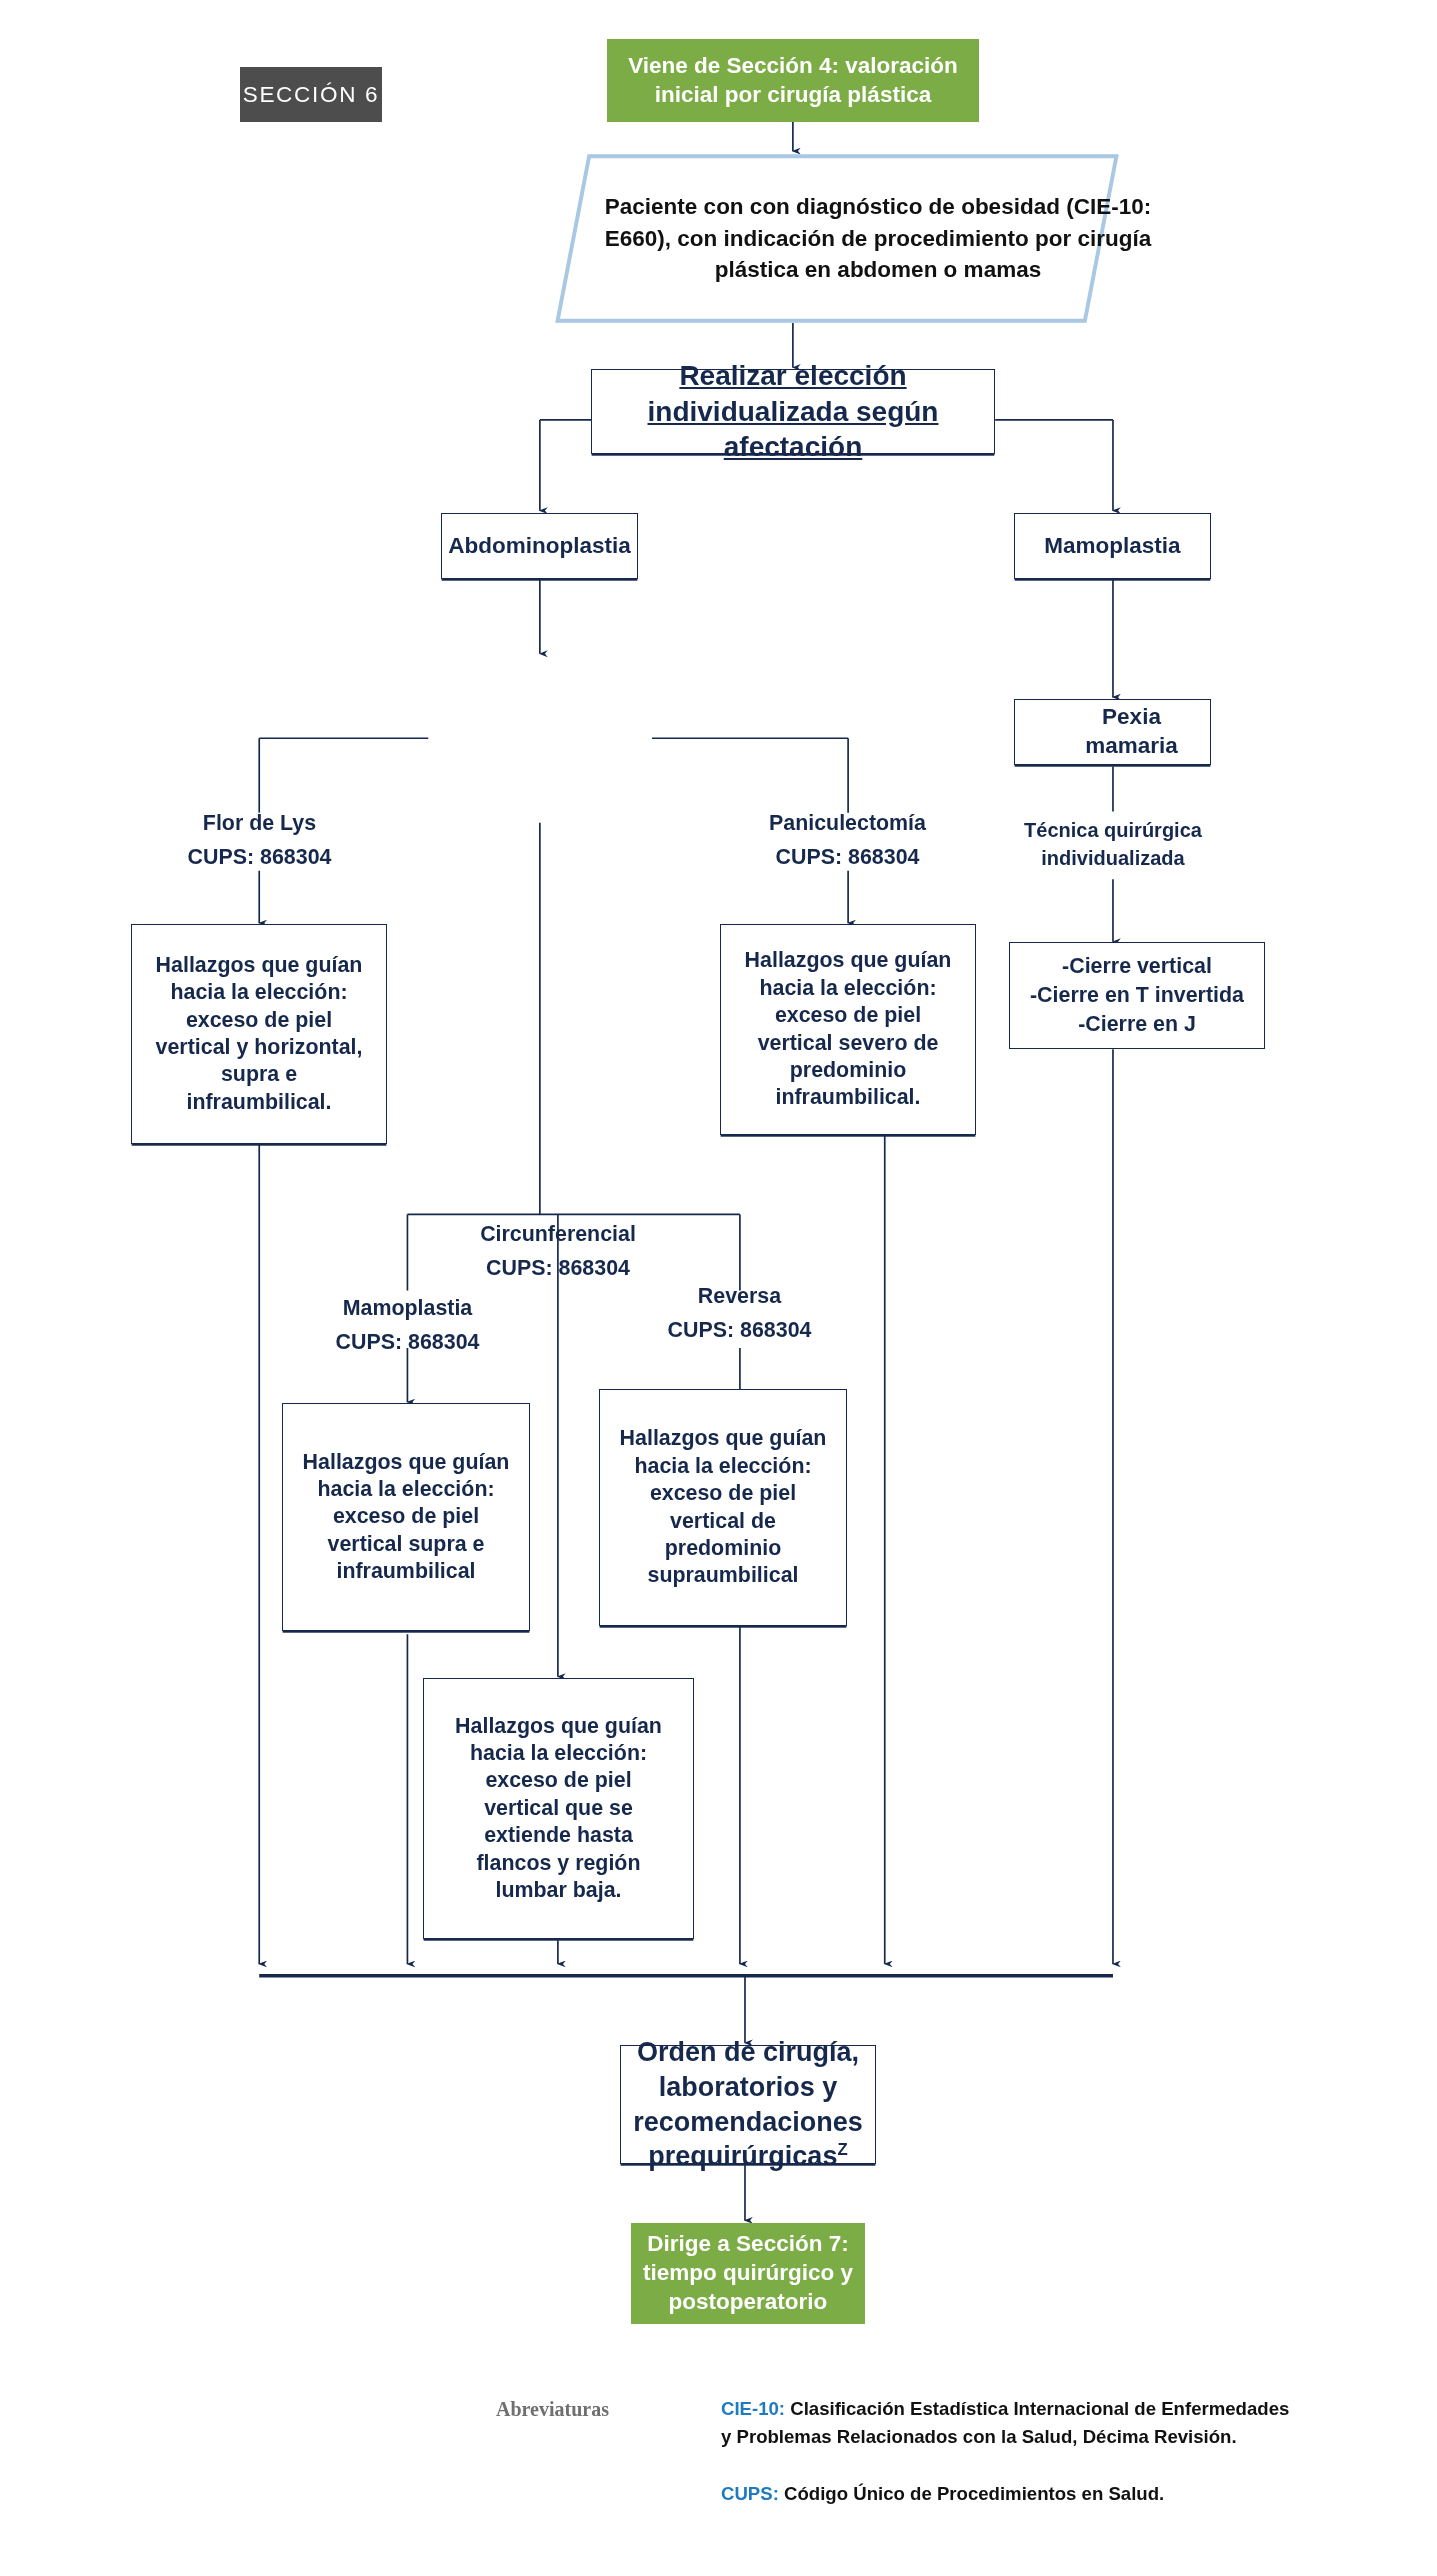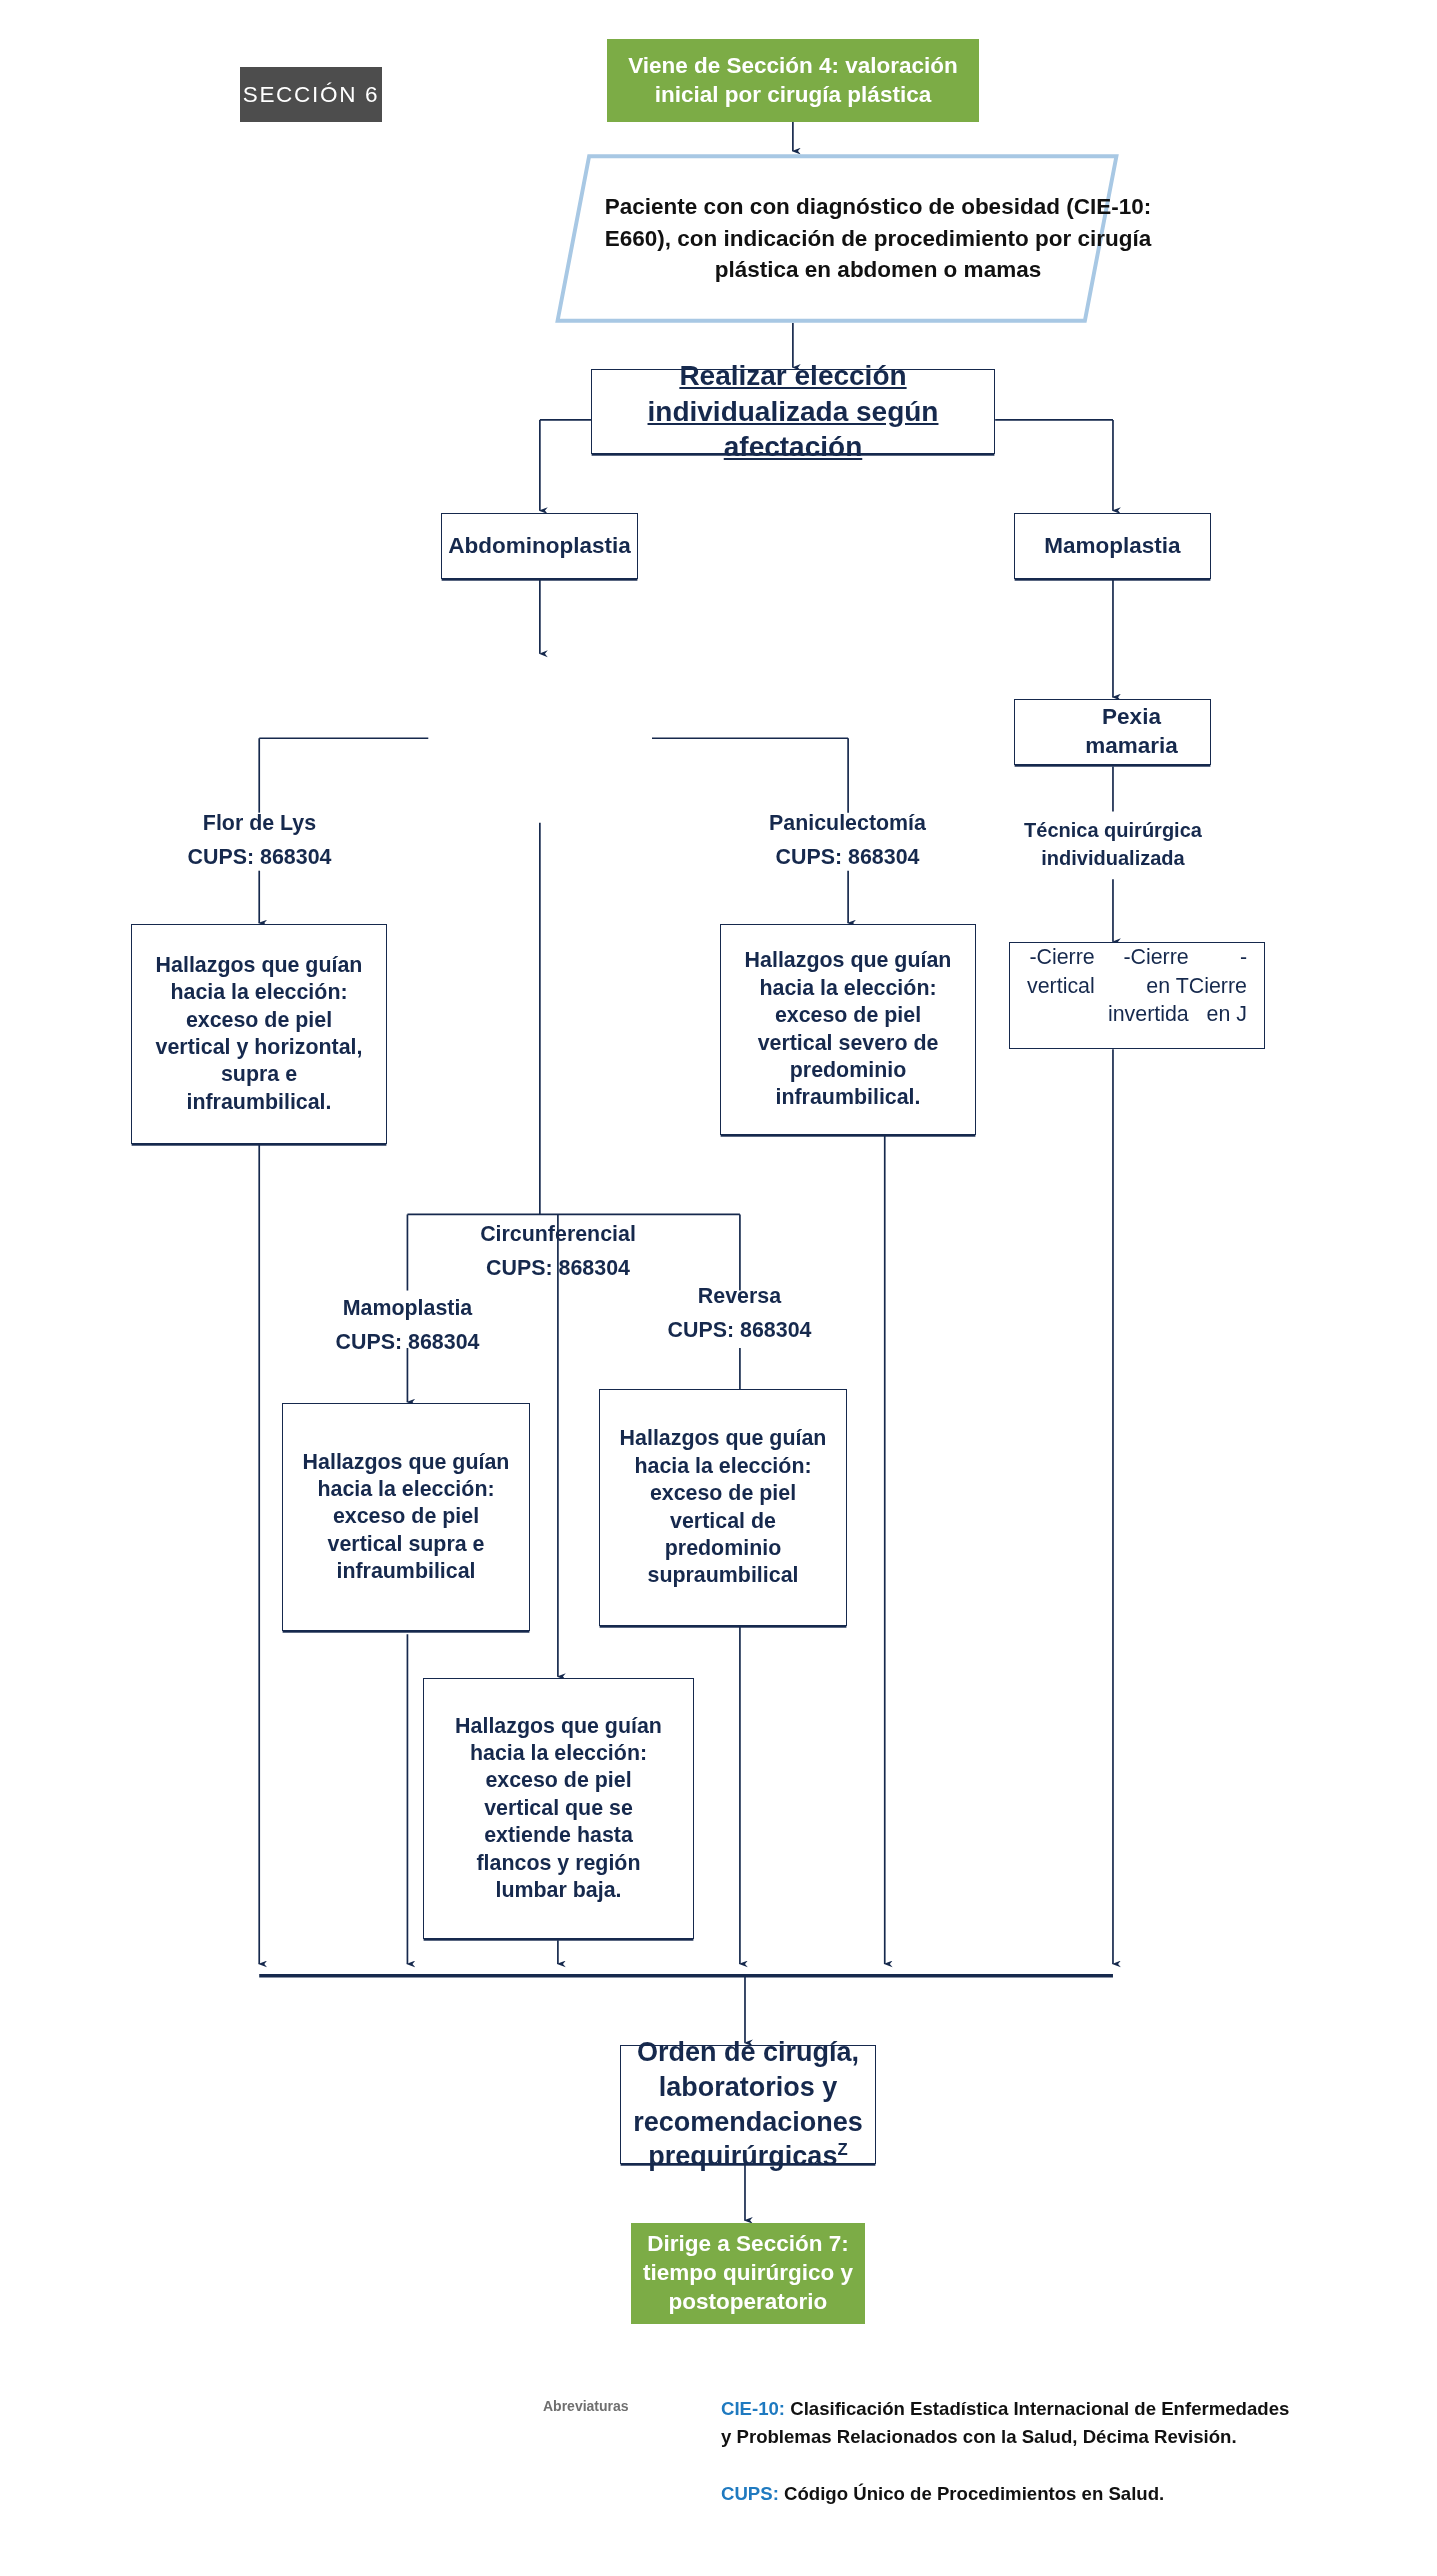--- a/index.html
+++ b/index.html
@@ -54,22 +54,22 @@
     position:absolute;color:#16294d;font-weight:bold;text-align:center;
     line-height:1.6;
   }
 
   
   #wires{position:absolute;left:0;top:0;width:1437px;height:2576px;pointer-events:none;}
 
   
   .list-box{
     border:1.7px solid #16294d;background:#ffffff;color:#16294d;
-    font-weight:normal;line-height:1.34;text-align:right;
-    display:flex;justify-content:center;
+    font-weight:bold;line-height:1.34;text-align:center;
+    display:flex;flex-direction:column;justify-content:center;
     box-sizing:border-box;position:absolute;
   }
 
   
   .abbr-title{position:absolute;color:#6f6f6f;font-weight:bold;}
   .abbr-block{position:absolute;}
   .abbr-row{margin-bottom:17px;line-height:1.5;}
   .abbr-key{color:#1f7ac0;font-weight:bold;text-align:right;}
   .abbr-val{color:#111111;font-weight:bold;}
 </style>
@@ -209,21 +209,21 @@
   <div class="node proc-box" style="left:423px;top:1678px;width:271px;height:261px;font-size:21.4px;padding:0 21.4px;">Hallazgos que guían hacia la elección: exceso de piel vertical que se extiende hasta flancos y región lumbar baja.</div>
 
   <div class="node proc-box" style="left:620px;top:2045px;width:256px;height:119px;font-size:27px;padding:0 18px;">
     <span>
       <span>Orden de cirugía, laboratorios y recomendaciones prequirúrgicas</span><sup style="font-size:0.62em;">Z</sup>
     </span>
   </div>
 
   <div class="node green-box" style="left:631px;top:2223px;width:234px;height:101px;font-size:22.5px;padding:0 11.3px;">Dirige a Sección 7: tiempo quirúrgico y postoperatorio</div>
 
-  <div class="abbr-title" style="left:543px;top:2398px;font-size:14px;">Abreviaturas</div>
+  <div class="abbr-title" style="left:496px;top:2398px;font-size:20px;font-family:Liberation Serif, serif;">Abreviaturas</div>
 
   <div class="abbr-block" style="left:721px;top:2395px;width:569px;font-size:18.6px;">
     <div class="abbr-row">
       <span class="abbr-key">CIE-10:</span>
       <span class="abbr-val">Clasificación Estadística Internacional de Enfermedades y Problemas Relacionados con la Salud, Décima Revisión.</span>
     </div>
     <div class="abbr-row" style="margin-top:29px;">
       <span class="abbr-key">CUPS:</span>
       <span class="abbr-val">Código Único de Procedimientos en Salud.</span>
     </div>

